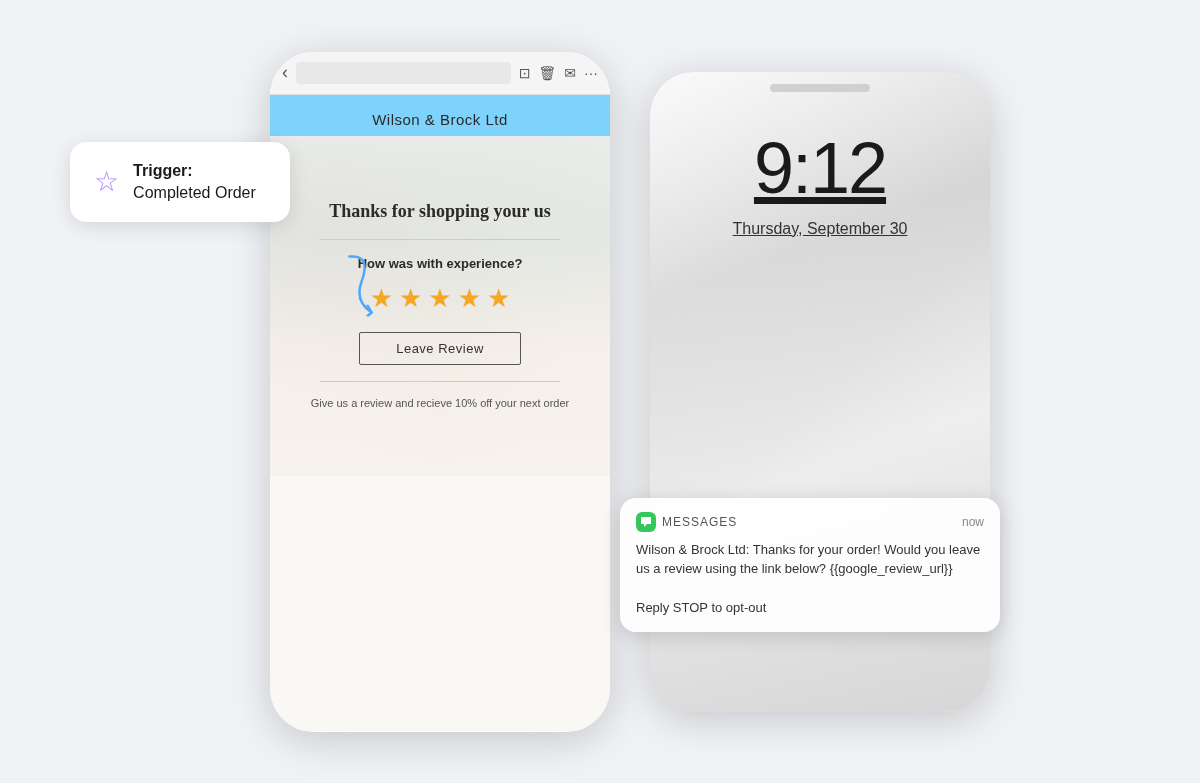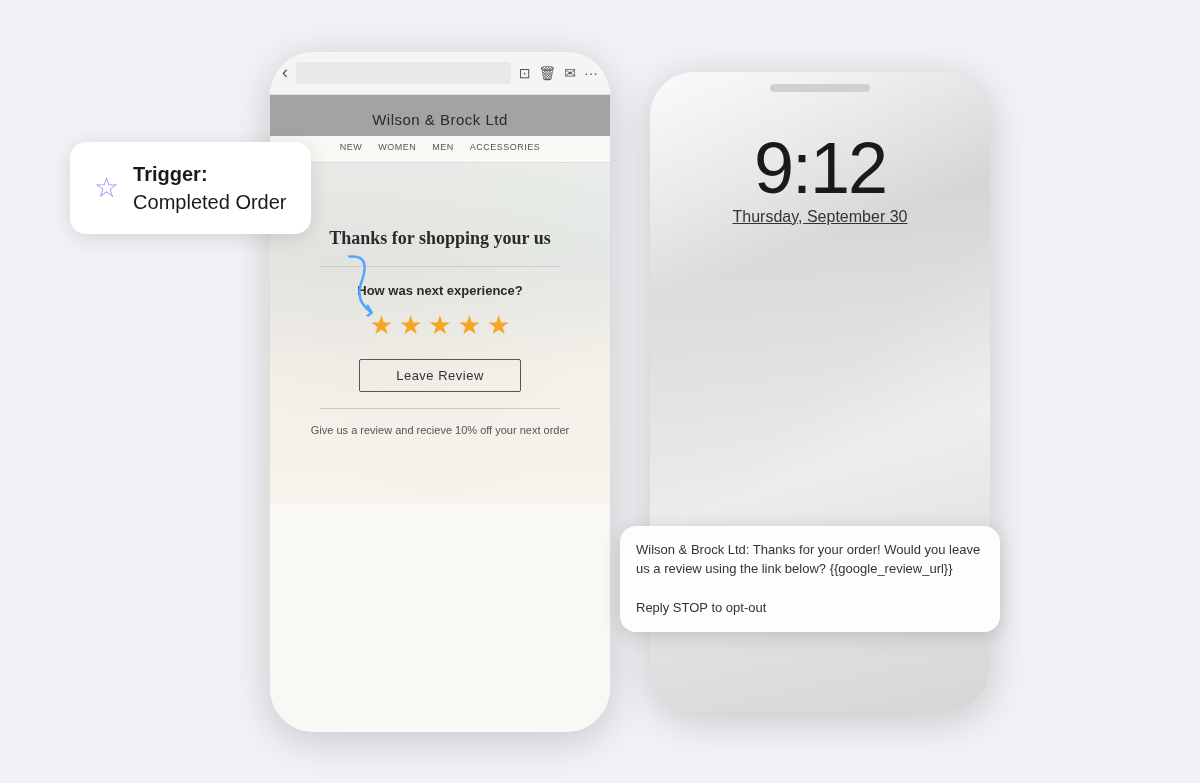--- a/index.html
+++ b/index.html
@@ -41,21 +41,21 @@
       z-index: 10;
       min-width: 220px;
     }
 
     .trigger-icon {
       font-size: 28px;
       color: #a78bfa;
     }
 
     .trigger-text {
-      font-size: 20px;
+      font-size: 16px;
       line-height: 1.4;
       color: #1a1a1a;
     }
 
     .trigger-text strong {
       font-weight: 700;
     }
 
     
     .arrow {
@@ -112,21 +112,21 @@
     }
 
     
     .email-content {
       overflow-y: auto;
       height: calc(100% - 44px);
       background: #faf8f5;
     }
 
     .email-header {
-      background: #a3a3a3;
+      background: #7dd3fc;
       text-align: center;
       padding: 16px 0 8px;
       font-size: 15px;
       font-weight: 500;
       color: #2a2a2a;
       letter-spacing: 0.5px;
     }
 
     .email-nav {
       display: flex;
@@ -285,21 +285,22 @@
       flex-direction: column;
       align-items: center;
     }
 
     .sms-time {
       font-size: 72px;
       font-weight: 200;
       color: #1a1a1a;
       letter-spacing: -2px;
       line-height: 1;
-      margin-bottom: 4px;
+      margin-bottom: 16px;
+      text-decoration: underline;
     }
 
     .sms-date {
       font-size: 16px;
       color: #333;
       margin-bottom: 30px;
       text-decoration: underline;
     }
 
     
@@ -402,33 +403,27 @@
       <div class="browser-icons">
         <span>⊡</span>
         <span>🗑</span>
         <span>✉</span>
         <span>···</span>
       </div>
     </div>
 
     <div class="email-content">
       <div class="email-header">Wilson &amp; Brock Ltd</div>
-      <div class="email-nav">
-        <span>NEW</span>
-        <span>WOMEN</span>
-        <span>MEN</span>
-        <span>ACCESSORIES</span>
-      </div>
 
       <div class="email-hero">
         <div class="hero-bg"></div>
         <div class="hero-overlay">
           <div class="hero-title">Thanks for shopping your us</div>
           <div class="hero-divider"></div>
-          <div class="hero-question">How was next experience?</div>
+          <div class="hero-question">How was with experience?</div>
           <div class="hero-stars">
             <span class="star">★</span>
             <span class="star">★</span>
             <span class="star">★</span>
             <span class="star">★</span>
             <span class="star">★</span>
           </div>
           <button class="review-btn">Leave Review</button>
           <div class="hero-divider2"></div>
           <div class="hero-footnote">Give us a review and recieve 10% off your next order</div>
@@ -440,19 +435,30 @@
   <div class="sms-wrapper">
     <div class="sms-phone">
       <div class="sms-notch"></div>
       <div class="sms-content">
         <div class="sms-time">9:12</div>
         <div class="sms-date">Thursday, September 30</div>
       </div>
     </div>
 
     <div class="notification-card">
+      <div class="notif-header">
+        <div class="notif-app">
+          <div class="messages-icon">
+            <svg width="12" height="12" viewBox="0 0 12 12" fill="white">
+              <path d="M1 1h10v7H7l-3 3V8H1V1z"></path>
+            </svg>
+          </div>
+          <span class="notif-app-name">MESSAGES</span>
+        </div>
+        <span class="notif-time">now</span>
+      </div>
       <div class="notif-body">
         Wilson &amp; Brock Ltd: Thanks for your order! Would you leave us a review using the link below? {{google_review_url}}<br><br>Reply STOP to opt-out
       </div>
     </div>
   </div>
 
 </div>
 
 </body></html>

